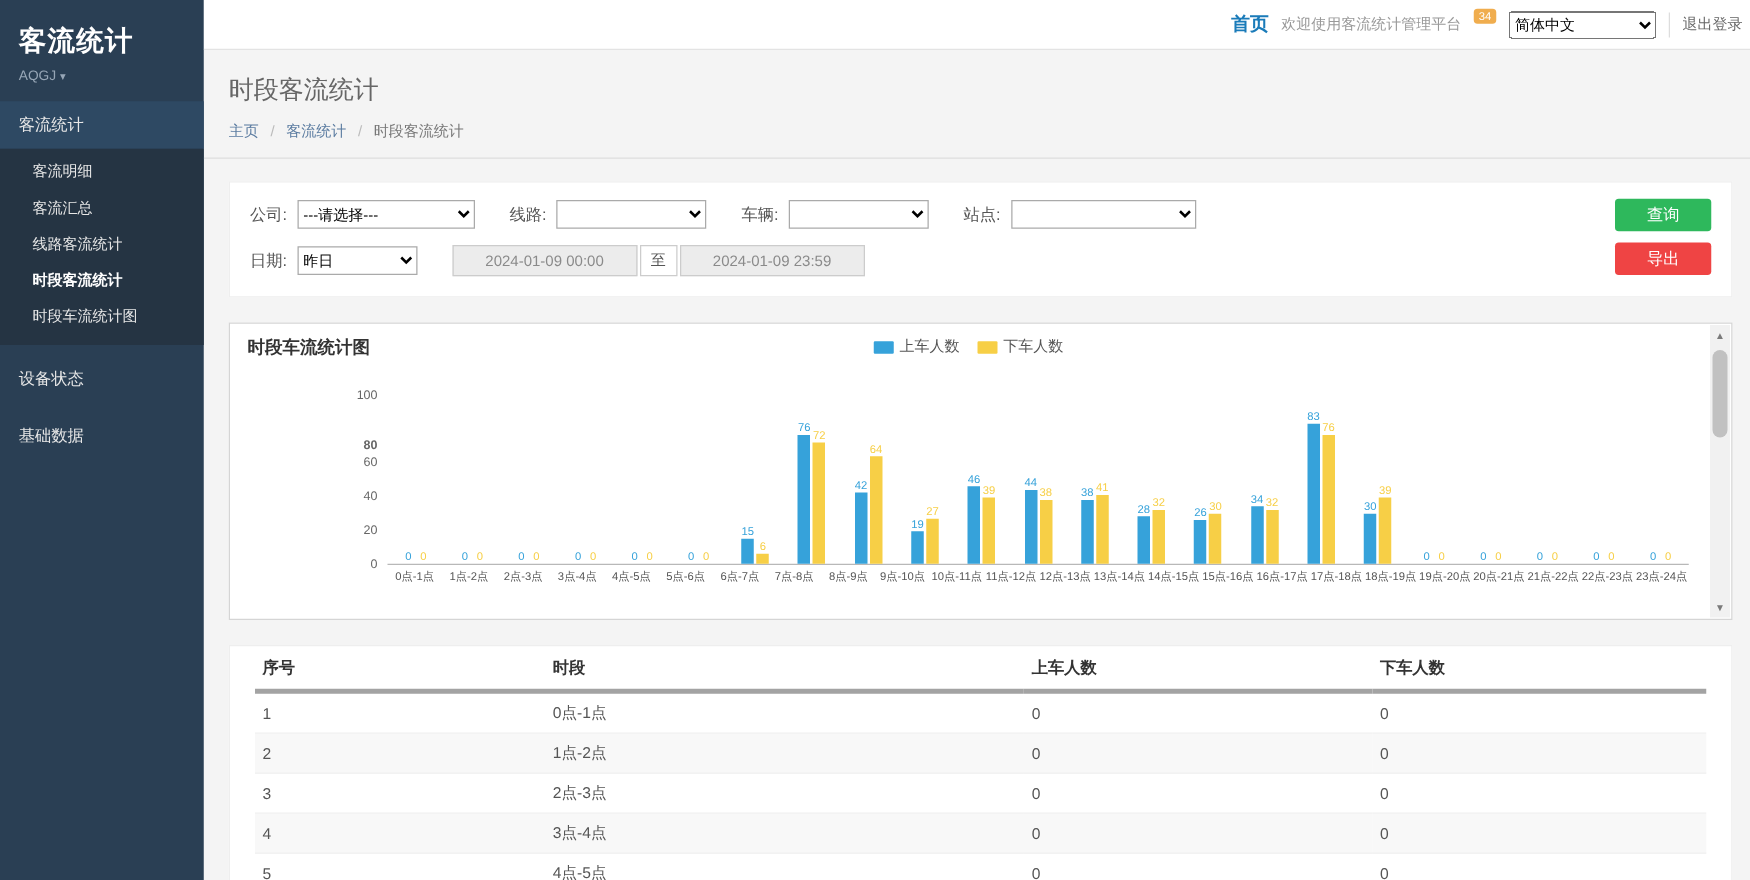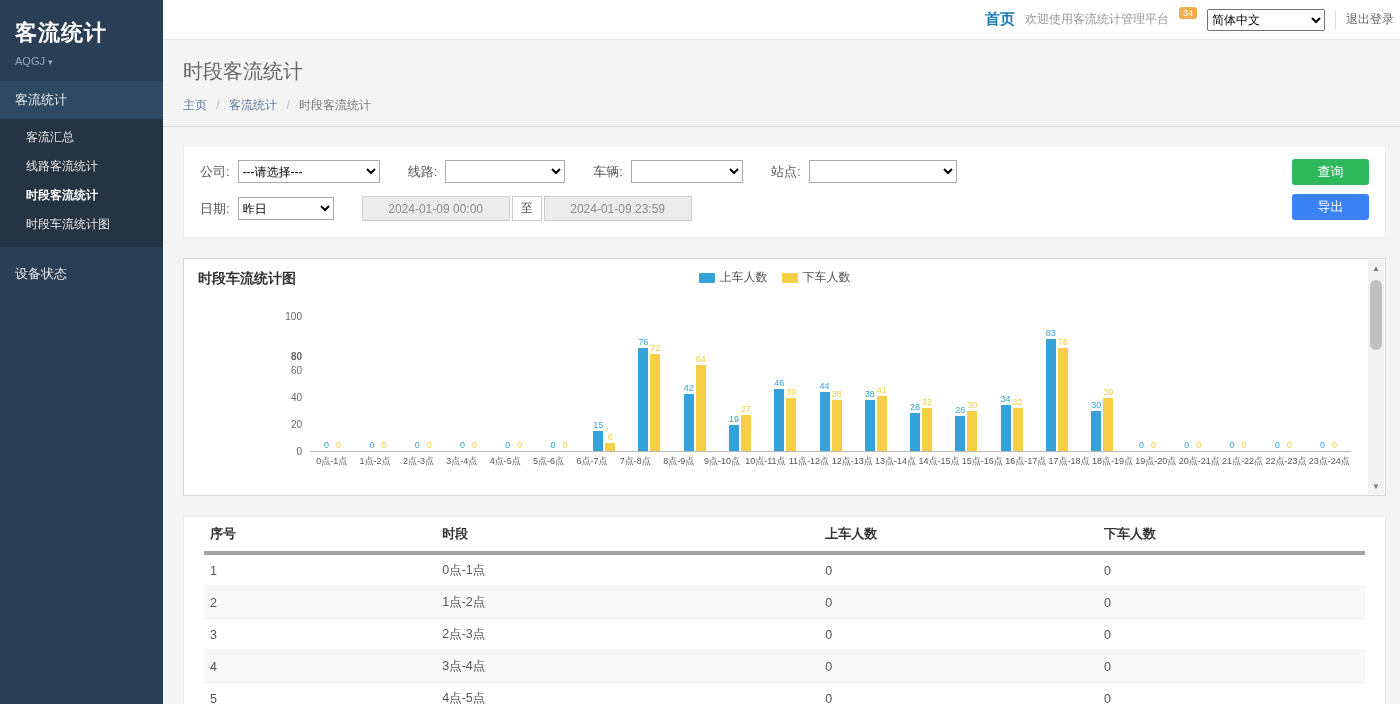--- a/index.html
+++ b/index.html
@@ -57,21 +57,21 @@
   .sel-station { width:148px; }
   .sel-preset { width:96px; }
   .date-input { width:148px; height:25px; background:#ececec; border:1px solid #ccc;
     color:#8a8a8a; font-size:12px; text-align:center; font-family:"Liberation Sans", sans-serif; }
   .to-box { height:25px; border:1px solid #ccc; background:#fff; color:#555;
     font-size:12px; display:inline-flex; align-items:center; padding:0 8px; margin:0 -24px 0 0; }
   .date-join { display:flex; align-items:center; gap:2px; }
   .btn { position:absolute; right:16px; width:77px; height:26px; border:none; border-radius:3px;
     color:#fff; font-size:13px; cursor:pointer; font-family:"Liberation Sans", sans-serif; }
   .btn-query { top:13px; background:#2eb85c; }
-  .btn-export { top:48px; background:#3b82f6; }
+  .btn-export { top:48px; background:#ef4444; }
 
   
   .chart-card { background:#fff; border:1px solid #d5d5d5; margin-top:20px; height:238px;
     position:relative; padding:10px 34px 8px 14px; }
   .chart-head { position:relative; height:22px; }
   .chart-title { font-size:14px; font-weight:bold; color:#333;margin-top:44px; }
   .chart-legend { position:absolute; left:50%; top:0; transform:translateX(-50%);
     display:flex; gap:14px; align-items:center; }
   .legend-item { display:flex; align-items:center; gap:5px; font-size:12px; color:#555; cursor:pointer; }
   .legend-swatch { width:16px; height:10px; display:inline-block; border-radius:1px; }
@@ -114,26 +114,28 @@
 <div class="app">
 
   <aside class="sidebar">
     <div class="brand">客流统计</div>
     <div class="org-sub">
       <span>AQGJ</span><span class="caret">▾</span>
     </div>
     <nav>
       <div class="menu-section active">客流统计</div>
       <div class="submenu">
+          <div class="submenu-item">客流明细</div>
           <div class="submenu-item">客流汇总</div>
           <div class="submenu-item">线路客流统计</div>
           <div class="submenu-item current">时段客流统计</div>
           <div class="submenu-item">时段车流统计图</div>
         </div>
       <div class="menu-section spaced">设备状态</div>
+      <div class="menu-section spaced">基础数据</div>
     </nav>
   </aside>
 
   <div class="main">
 
     <header class="topbar">
       <span class="home-link">首页</span>
       <span class="welcome">欢迎使用客流统计管理平台</span>
       <span class="notif-badge">34</span>
       <select class="lang-select">

